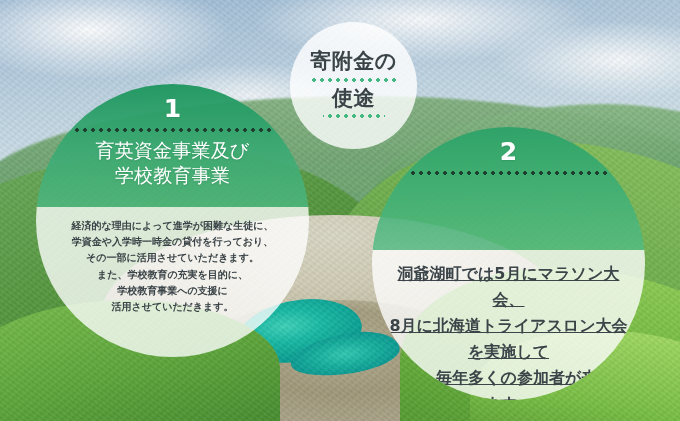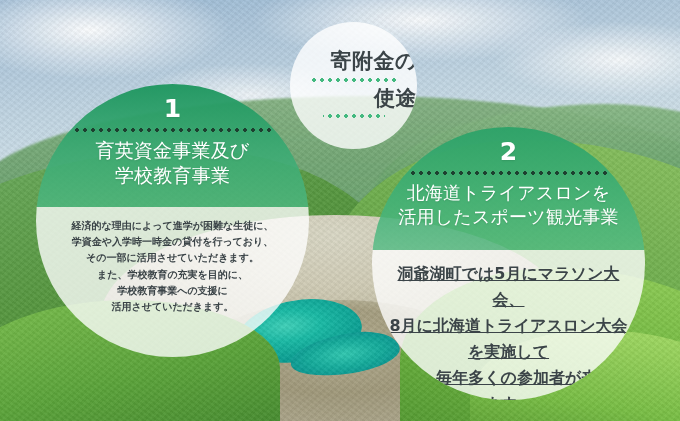--- a/index.html
+++ b/index.html
@@ -112,21 +112,21 @@
     border-radius:50%;
     overflow:hidden;
     text-align:center;
   }
 
   
   #circle-top {
     left:290px; top:22px; width:127px; height:127px;
     background:rgba(255,255,255,.80);
     display:flex; flex-direction:column;
-    align-items:flex-end; justify-content:center;
+    align-items:center; justify-content:center;
   }
   #circle-top .ttl-line {
     color:#3b4448;
     font-size:21px;
     font-weight:700;
     letter-spacing:.5px;
     line-height:1.18;
   }
 
   
@@ -243,22 +243,20 @@
 また、学校教育の充実を目的に、
 学校教育事業への支援に
 活用させていただきます。</div>
     </div>
   </div>
 
   <div class="circle big" id="circle-2">
     <div class="half-top">
       <div class="num">2</div>
       <div class="dots dots-dark"></div>
-      <div class="heading">北海道トライアスロンを
-活用したスポーツ観光事業</div>
     </div>
     <div class="half-bottom">
       <div class="body-text">洞爺湖町では5月にマラソン大会、
 8月に北海道トライアスロン大会を実施して
 おり、毎年多くの参加者が来町します。
 参加者の皆さんが安心して大会に
 臨めるように、大会運営費用等として
 活用させていただきます。</div>
     </div>
   </div>

